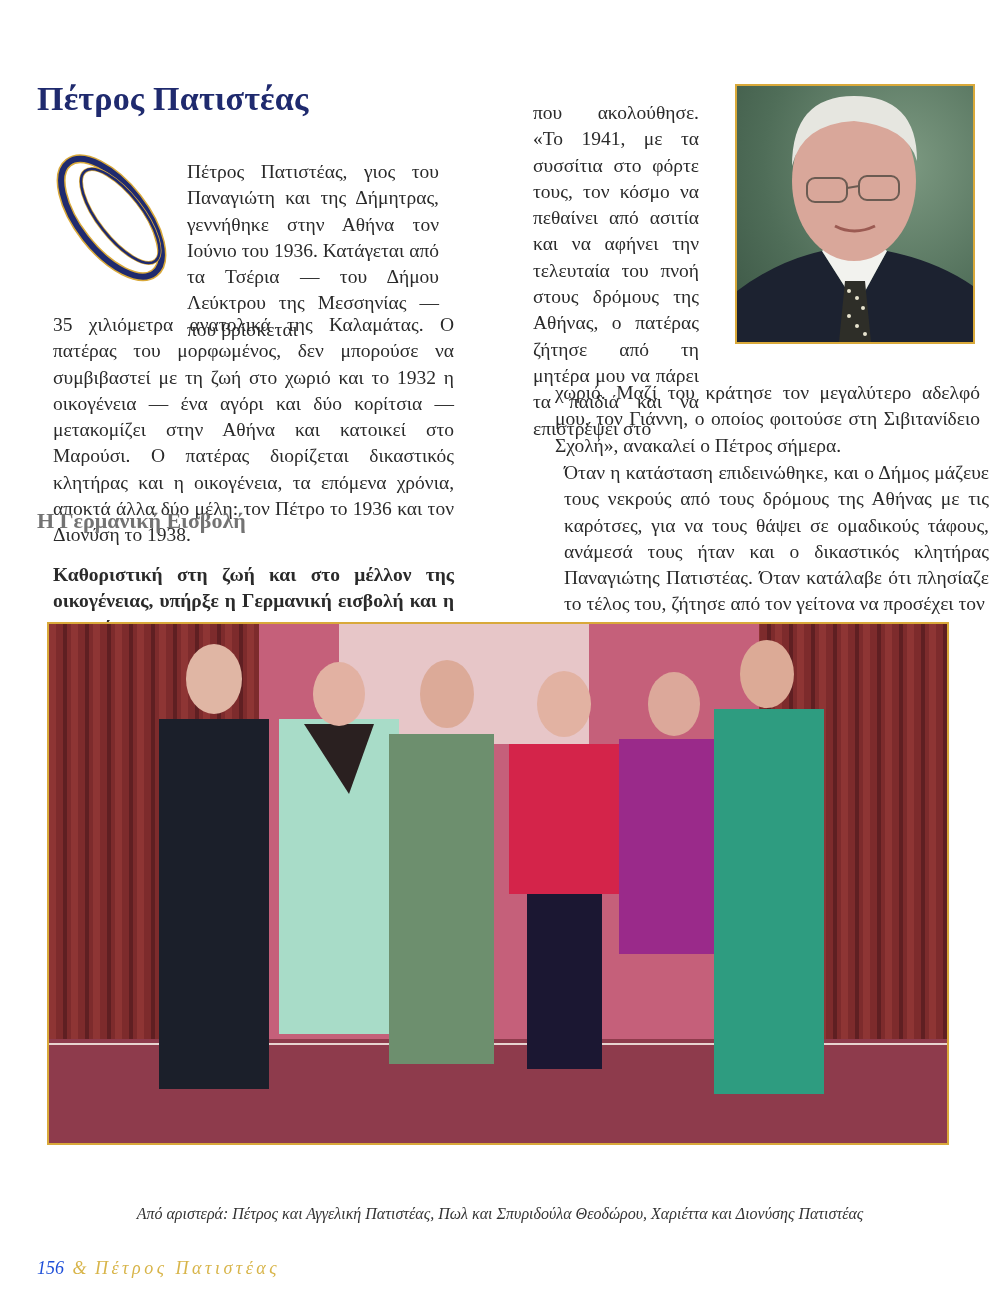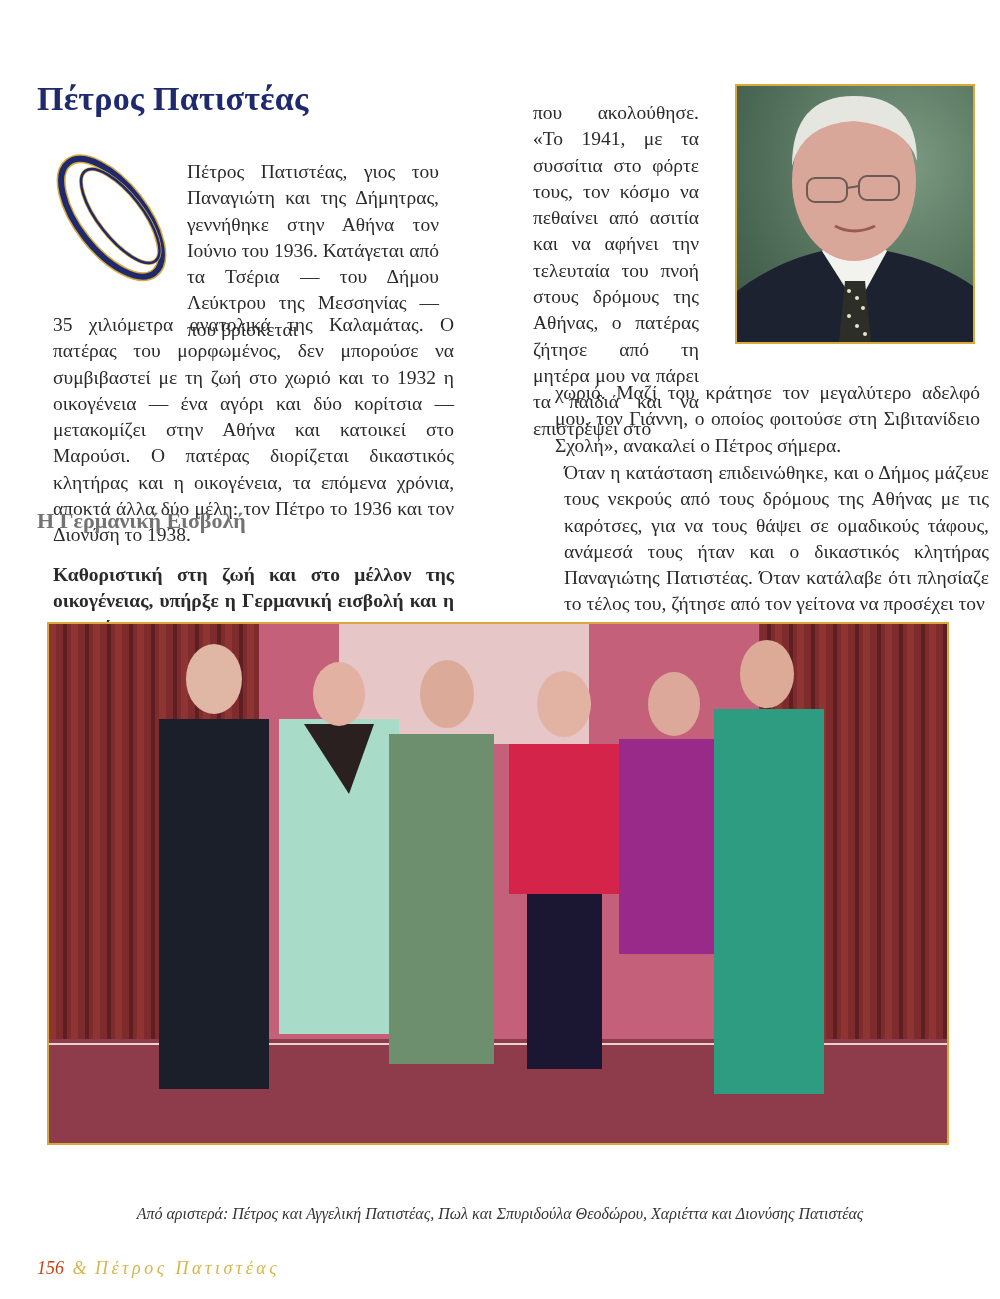--- a/index.html
+++ b/index.html
@@ -30,21 +30,21 @@
               border: 2px solid #d9a93a; box-sizing: border-box; overflow: hidden;
               background: radial-gradient(ellipse at 70% 30%, #7d9a82 0%, #4f6d58 60%, #3a5443 100%); }
 
   .group-photo { position: absolute; left: 47px; top: 622px; width: 902px; height: 523px;
                  border: 2px solid #d9a93a; box-sizing: border-box; overflow: hidden; background: #7a2a2c; }
 
   .caption { position: absolute; left: 0; width: 1000px; top: 1165px; text-align: center;
              font-style: italic; font-size: 16px; color: #333; margin-top: 40px; }
 
   .footer { position: absolute; left: 37px; top: 1258px; font-style: italic; font-size: 18px; }
-  .footer .num { color: #c2410c; margin-top: 20px; }
+  .footer .num { color: #1d4ed8; margin-top: 20px; }
   .footer .amp { color: #d8b54a; margin: 0 4px; }
   .footer .running { color: #d8b54a; letter-spacing: 3.5px; }
 </style>
 </head>
 <body>
 
 <h1 class="title">Πέτρος Πατιστέας</h1>
 
 <svg class="dropcap" viewBox="0 0 150 145">
   <g transform="rotate(-38 75 75)">

